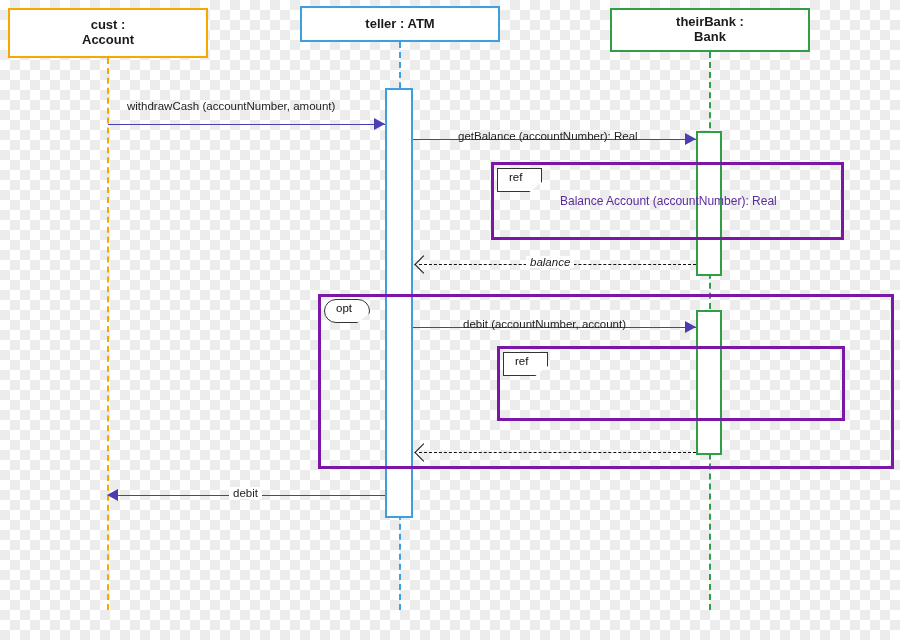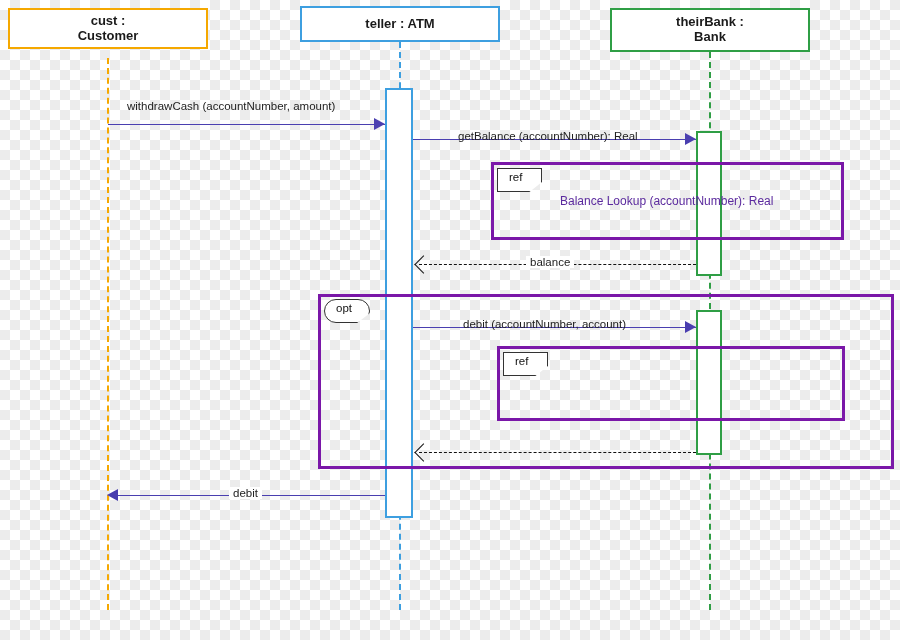--- a/index.html
+++ b/index.html
@@ -114,24 +114,24 @@
     font-size: 12px;
     color: #5b2a9e;
     white-space: nowrap;
   }
 </style>
 </head>
 <body>
 
 <div id="canvas">
 
-  <div class="head" style="left:8px; top:8px; width:200px; height:41px; border:2px solid #f5a800;">
+  <div class="head" style="left:8px; top:8px; width:200px; height:50px; border:2px solid #f5a800;">
     <div>
       <span class="hl">cust :</span>
-      <span class="hl">Customer</span>
+      <span class="hl">Account</span>
     </div>
   </div>
 
   <div class="head" style="left:610px; top:8px; width:200px; height:44px; border:2px solid #2f9e45;">
     <div>
       <span class="hl">theirBank :</span>
       <span class="hl">Bank</span>
     </div>
   </div>
 
@@ -156,25 +156,25 @@
   <div class="msg-line" style="left:108px; top:124px; width:277px; border-top-color:#4a3fb0;"></div>
   <div class="arrowhead arrow-right-solid" style="left:374px; top:118px;"></div>
   <div class="msg-label" style="left:127px; top:100px;">withdrawCash (accountNumber, amount)</div>
 
   <div class="msg-line" style="left:413px; top:139px; width:283px; border-top-color:#4a3fb0;"></div>
   <div class="arrowhead arrow-right-solid" style="left:685px; top:133px;"></div>
   <div class="msg-label" style="left:458px; top:130px;">getBalance (accountNumber): Real</div>
 
   <div class="fragment" style="left:491px; top:162px; width:353px; height:78px;"></div>
   <div class="frag-label notch" style="left:497px; top:168px; width:45px; height:24px;">ref</div>
-  <div class="frag-title" style="left:560px; top:194px;">Balance  Lookup (accountNumber): Real</div>
+  <div class="frag-title" style="left:560px; top:194px;">Balance  Account (accountNumber): Real</div>
 
   <div class="msg-dashed" style="left:419px; top:264px; width:277px; border-top-color:#111111;"></div>
   <div class="arrowhead arrow-left-open" style="left:417px; top:258px;"></div>
-  <div class="msg-label" style="left:526px; top:256px; background:#ffffff; padding:0 4px;">balance</div>
+  <div class="msg-label" style="left:526px; top:256px; background:#ffffff; padding:0 4px;font-style:italic;">balance</div>
 
   <div class="fragment" style="left:318px; top:294px; width:576px; height:175px;"></div>
   <div class="frag-label notch" style="left:324px; top:299px; width:46px; height:24px;border-radius:12px;">opt</div>
 
   <div class="msg-line" style="left:413px; top:327px; width:283px; border-top-color:#4a3fb0;"></div>
   <div class="arrowhead arrow-right-solid" style="left:685px; top:321px;"></div>
   <div class="msg-label" style="left:463px; top:318px;">debit (accountNumber, account)</div>
 
   <div class="fragment" style="left:497px; top:346px; width:348px; height:75px;"></div>
   <div class="frag-label notch" style="left:503px; top:352px; width:45px; height:24px;">ref</div>

